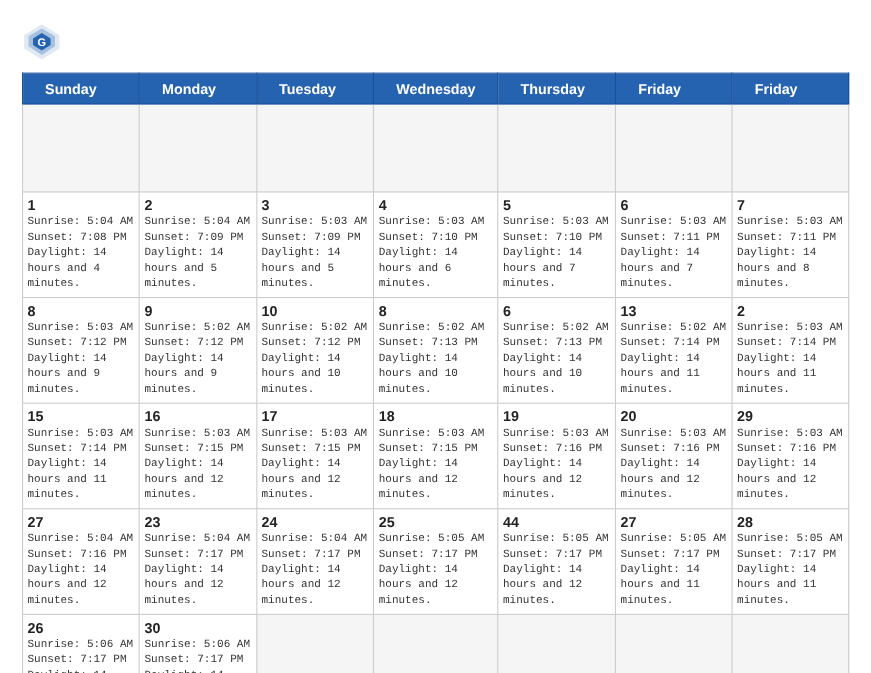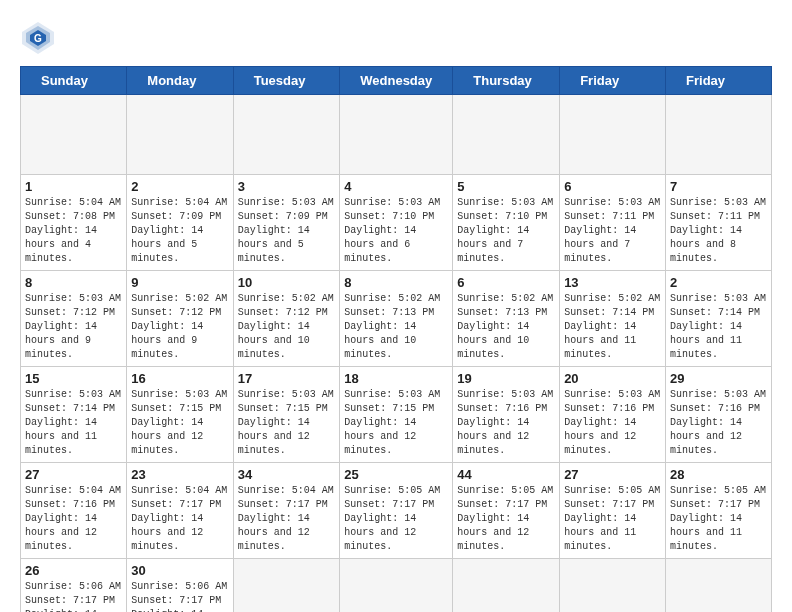--- a/index.html
+++ b/index.html
@@ -224,21 +224,21 @@
       <tr class="row-shade">
         <td>
           <span class="day-number">27</span>
           <div class="day-detail">Sunrise: 5:04 AM<br>Sunset: 7:16 PM<br>Daylight: 14 hours and 12 minutes.</div>
         </td>
         <td>
           <span class="day-number">23</span>
           <div class="day-detail">Sunrise: 5:04 AM<br>Sunset: 7:17 PM<br>Daylight: 14 hours and 12 minutes.</div>
         </td>
         <td>
-          <span class="day-number">34</span>
+          <span class="day-number">24</span>
           <div class="day-detail">Sunrise: 5:04 AM<br>Sunset: 7:17 PM<br>Daylight: 14 hours and 12 minutes.</div>
         </td>
         <td>
           <span class="day-number">25</span>
           <div class="day-detail">Sunrise: 5:05 AM<br>Sunset: 7:17 PM<br>Daylight: 14 hours and 12 minutes.</div>
         </td>
         <td>
           <span class="day-number">44</span>
           <div class="day-detail">Sunrise: 5:05 AM<br>Sunset: 7:17 PM<br>Daylight: 14 hours and 12 minutes.</div>
         </td>

